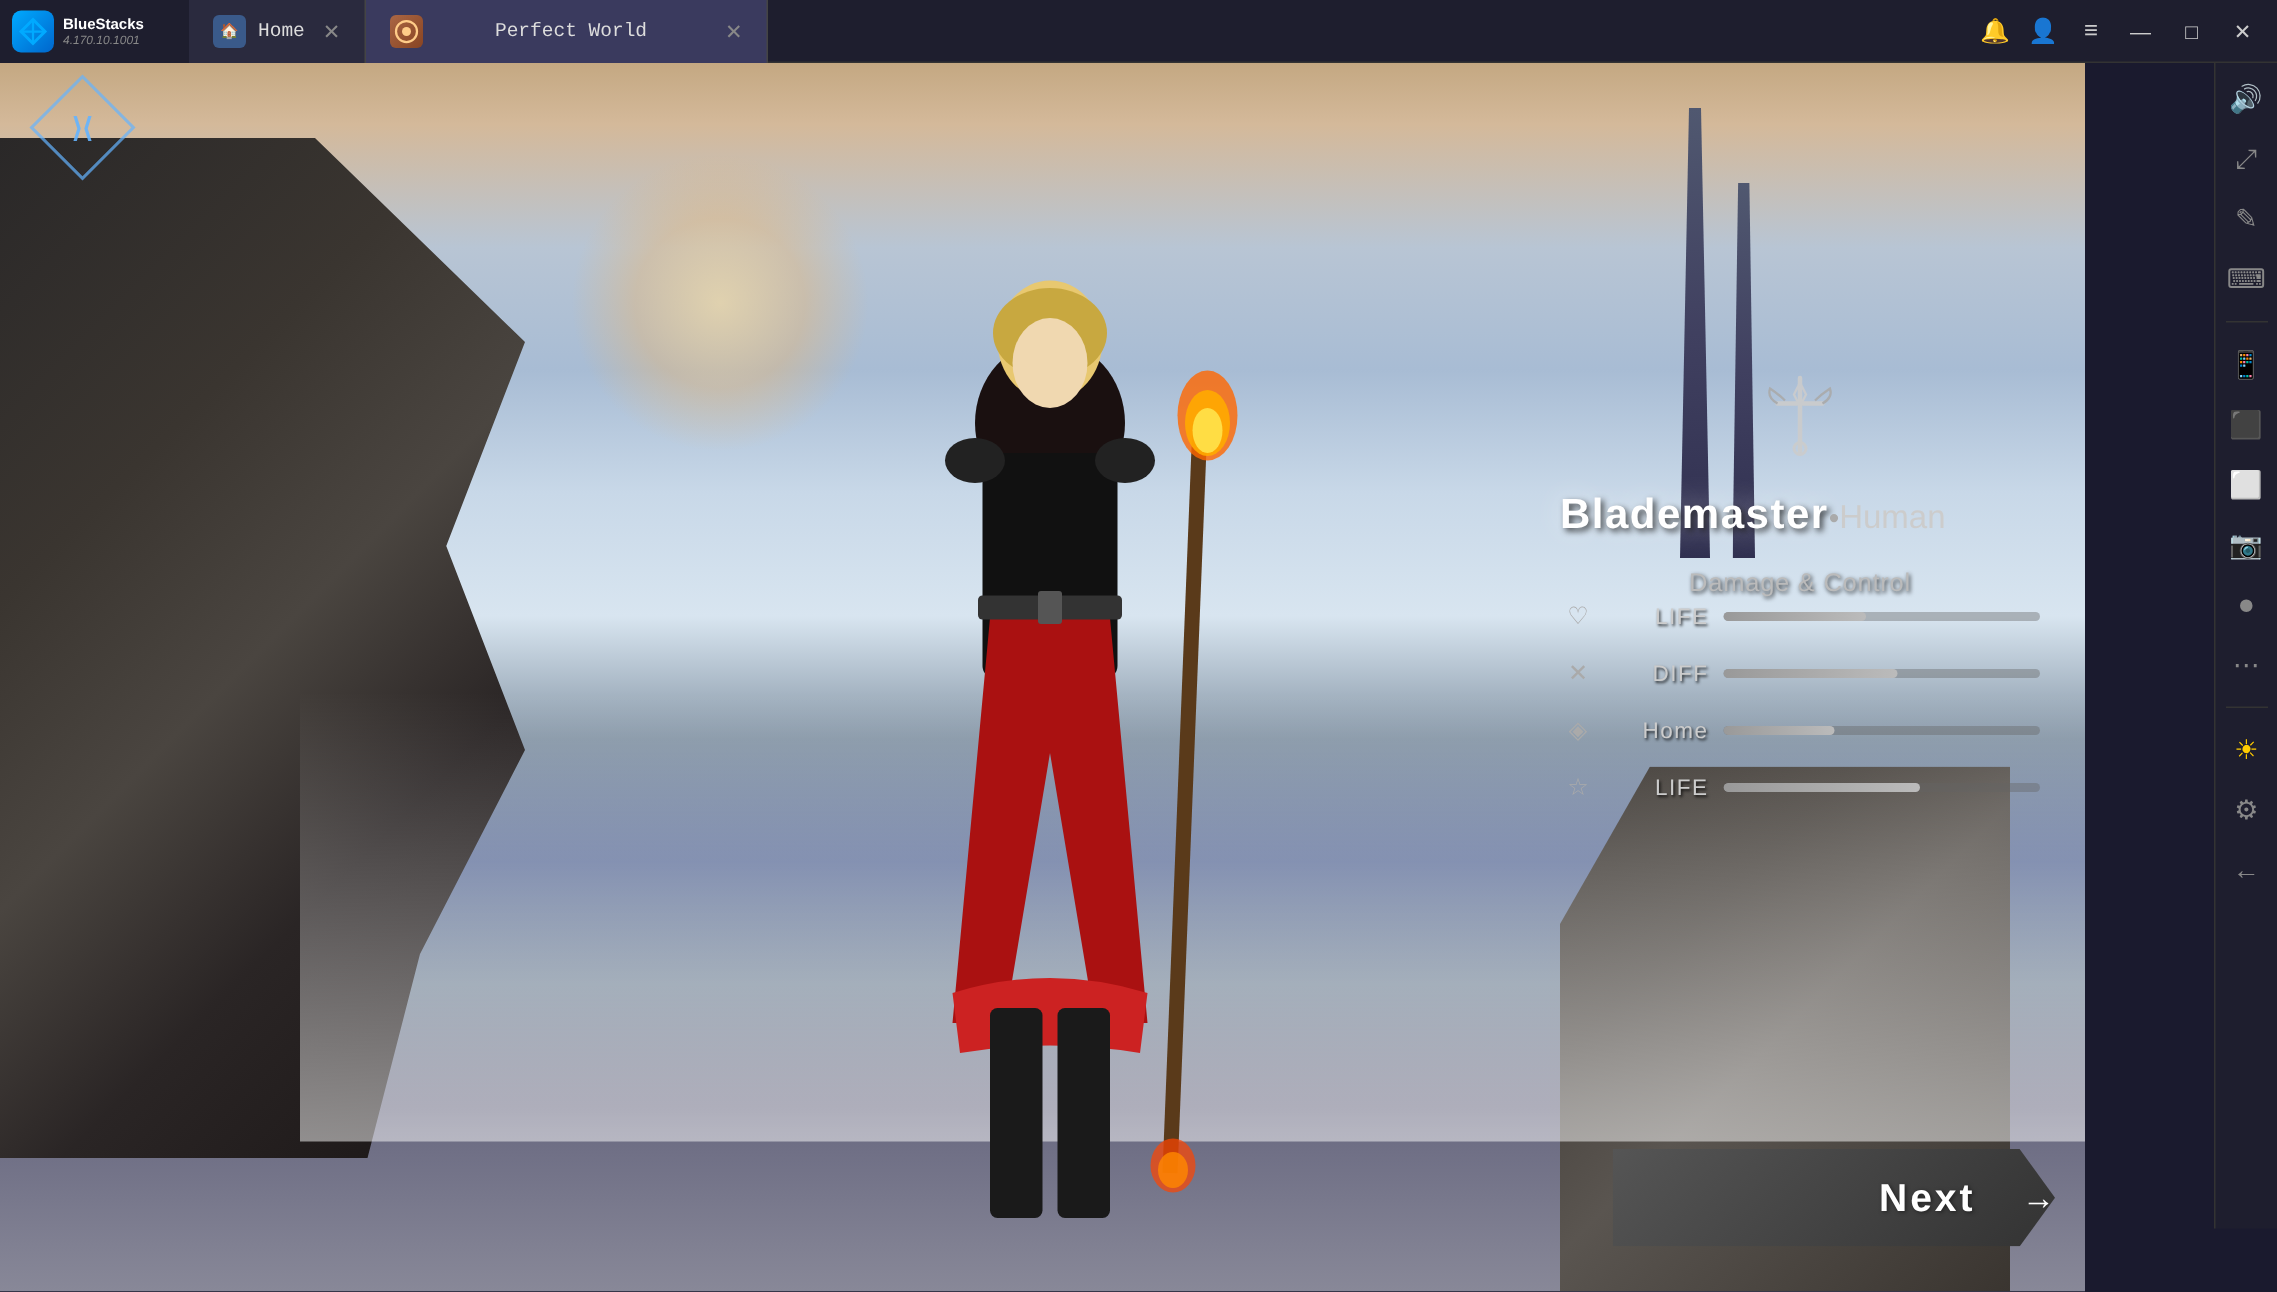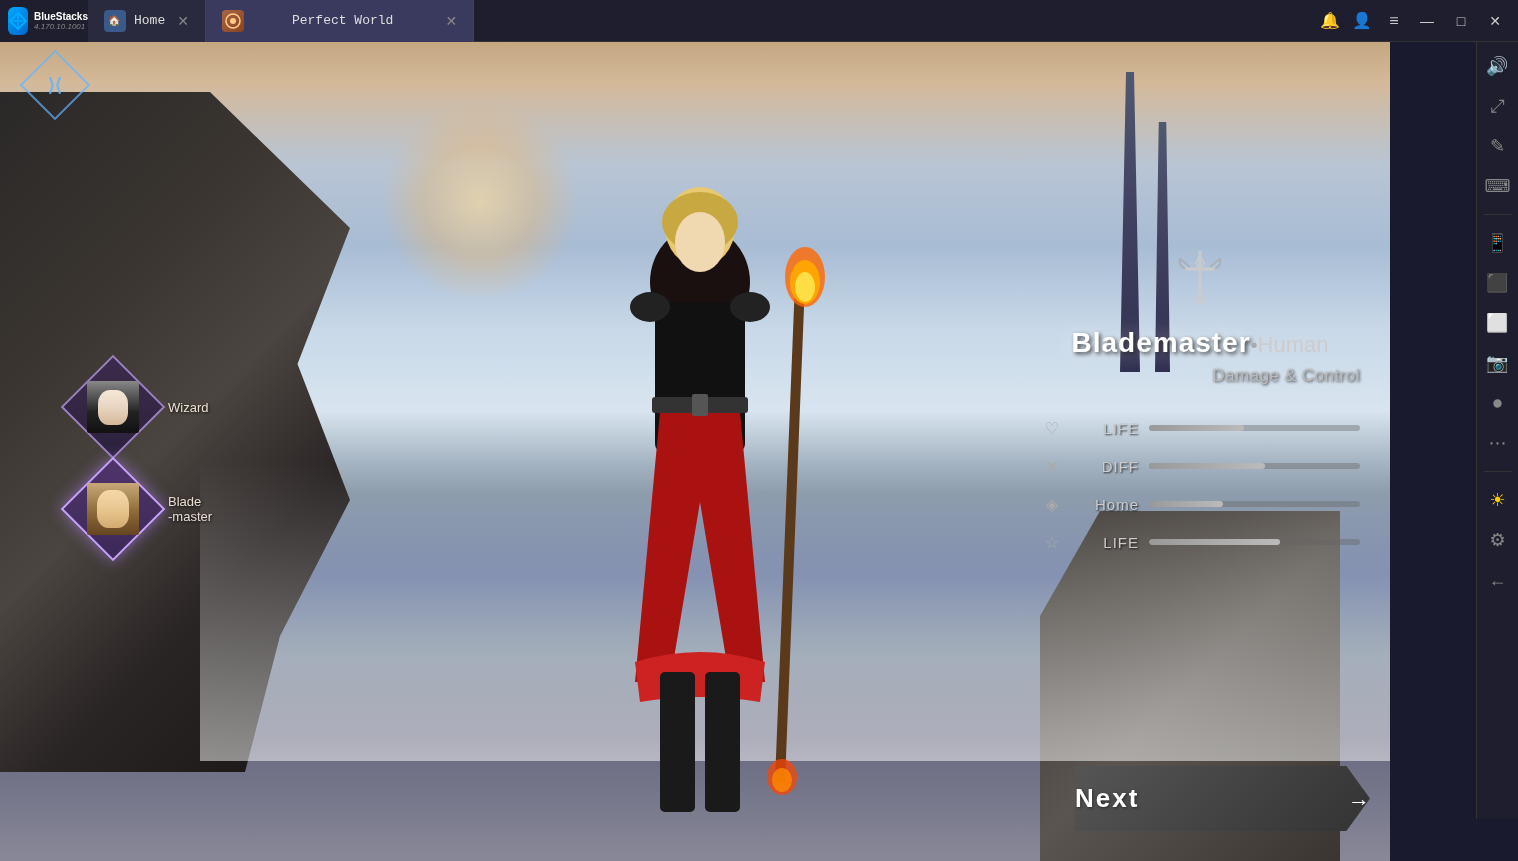--- a/index.html
+++ b/index.html
@@ -17,21 +17,21 @@
       height: 42px;
       background: #1e1e2e;
       display: flex;
       align-items: center;
       position: relative;
       z-index: 100;
       border-bottom: 1px solid #333;
     }
 
     #bluestacks-logo {
-      width: 88px;
+      width: 126px;
       height: 42px;
       background: #1e1e2e;
       display: flex;
       align-items: center;
       padding-left: 8px;
       gap: 6px;
       flex-shrink: 0;
     }
 
     .bs-icon {
@@ -315,22 +315,22 @@
       justify-content: center;
     }
 
     .class-icon-svg {
       width: 60px;
       height: 60px;
       opacity: 0.9;
     }
 
     .class-name-display {
-      text-align: center;
-      margin-bottom: 7px;
+      text-align: left;
+      margin-bottom: 20px;
     }
 
     .class-name-main {
       color: #ffffff;
       font-size: 28px;
       font-weight: bold;
       letter-spacing: 1px;
       text-shadow: 0 0 20px rgba(255,255,255,0.5), 2px 2px 4px rgba(0,0,0,0.8);
     }
 
@@ -339,24 +339,23 @@
       font-size: 20px;
     }
 
     .class-name-race {
       color: #cccccc;
       font-size: 22px;
       font-weight: normal;
     }
 
     .class-type {
-      text-align: right;
+      text-align: center;
       color: #bbbbbb;
       font-size: 17px;
-      margin-bottom: 30px;
       letter-spacing: 0.5px;
       text-shadow: 1px 1px 3px rgba(0,0,0,0.8);
     }
 
     
     .stat-row {
       display: flex;
       align-items: center;
       margin-bottom: 14px;
       gap: 10px;
@@ -400,21 +399,21 @@
     #next-button {
       position: absolute;
       right: 20px;
       bottom: 30px;
       width: 295px;
       height: 65px;
       background: linear-gradient(135deg, #555555, #333333);
       clip-path: polygon(0 0, 92% 0, 100% 50%, 92% 100%, 0 100%);
       display: flex;
       align-items: center;
-      justify-content: space-between;
+      justify-content: flex-end;
       gap: 31px;
       cursor: pointer;
       border: none;
     }
 
     .next-label {
       color: #ffffff;
       font-size: 26px;
       font-weight: bold;
       letter-spacing: 2px;
@@ -608,40 +607,20 @@
       <div class="cloud-overlay"></div>
 
       
       <div class="watermark">
         <div class="watermark-diamond">
           <div class="watermark-inner">⟩⟨</div>
         </div>
       </div>
 
       
-      <div id="class-selection">
-
-        <div class="class-card">
-          <div class="class-diamond">
-            <div class="class-avatar wizard-avatar">
-              <div class="wizard-face"></div>
-            </div>
-          </div>
-          <span class="class-label">Wizard</span>
-        </div>
-
-        <div class="class-card">
-          <div class="class-diamond active">
-            <div class="class-avatar blademaster-avatar">
-              <div class="blademaster-face"></div>
-            </div>
-          </div>
-          <span class="class-label">Blade<br>-master</span>
-        </div>
-      </div>
 
       
       <div class="character-center">
 
         <svg width="420" height="760" viewBox="0 0 420 760">
 
           <ellipse cx="210" cy="200" rx="50" ry="55" fill="#1a1010"></ellipse>
 
           <ellipse cx="210" cy="145" rx="35" ry="40" fill="#e8c870"></ellipse>
           <ellipse cx="210" cy="140" rx="38" ry="30" fill="#c8a840"></ellipse>

